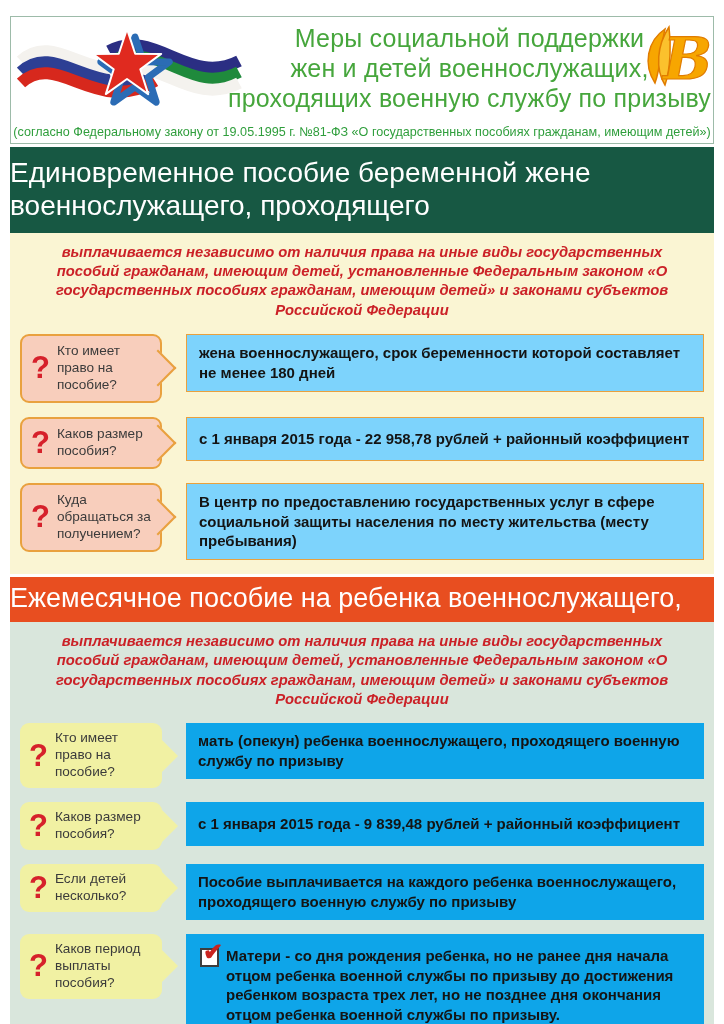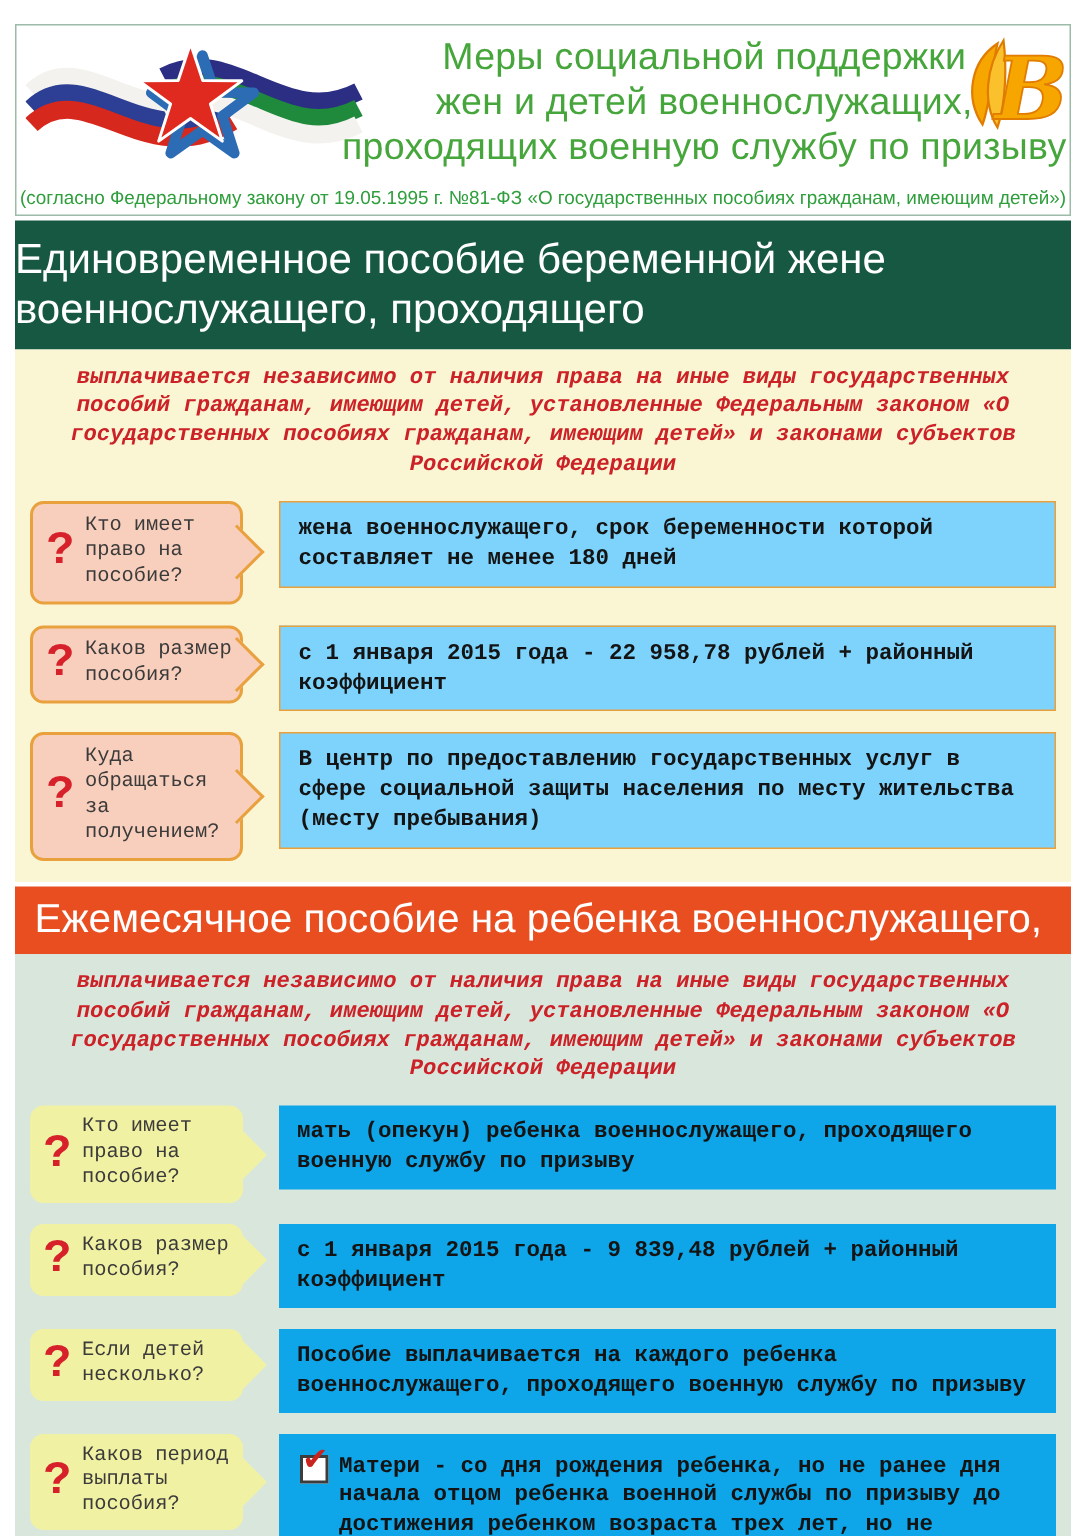--- a/index.html
+++ b/index.html
@@ -29,24 +29,24 @@
     position:absolute;left:0;bottom:4px;width:100%;text-align:center;
     color:#2f9e3c;font-size:12.6px;white-space:nowrap;
   }
 
   
   .banner{margin-top:3px;color:#ffffff;}
   .banner-line{display:block;white-space:nowrap;}
   .banner-green{background:#175843;padding:9px 0 11px;}
   .banner-green .banner-line{font-size:28px;line-height:33px;}
   .banner-orange{background:#e84e20;padding:6px 0 8px;}
-  .banner-orange .banner-line{font-size:27px;line-height:31px;margin-left:13px;}
-
-  
-  .sec{box-sizing:border-box;padding:6px 10px 14px;font-family:Liberation Mono, monospace;}
+  .banner-orange .banner-line{font-size:27px;line-height:31px;}
+
+  
+  .sec{box-sizing:border-box;padding:6px 10px 14px;}
   .sec1{background:#faf5d3;}
   .sec2{background:#d9e6dc;}
   .note{
     color:#cb2127;font-weight:bold;font-style:italic;text-align:center;
     font-size:14.8px;line-height:1.3;margin:4px 18px 10px;
   }
 
   
   .qa-row{display:flex;align-items:flex-start;margin-top:14px;}
   .tag{

